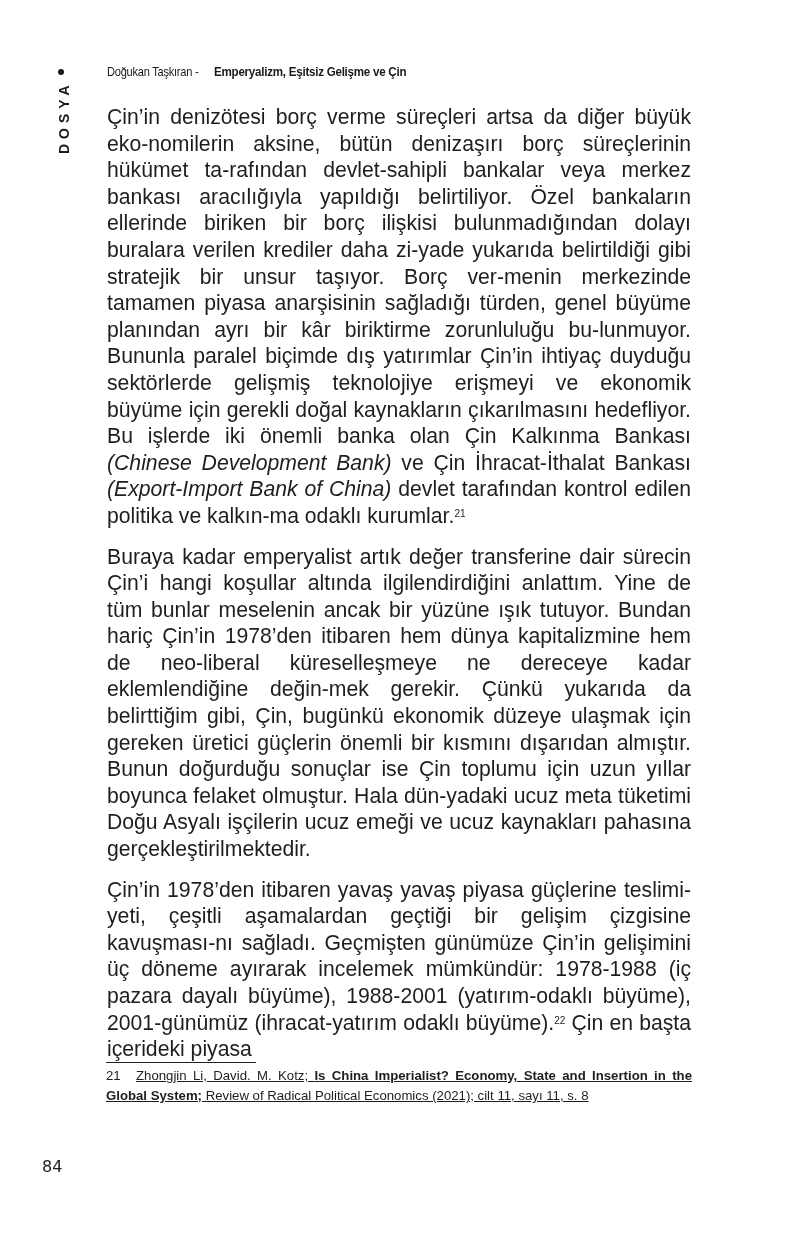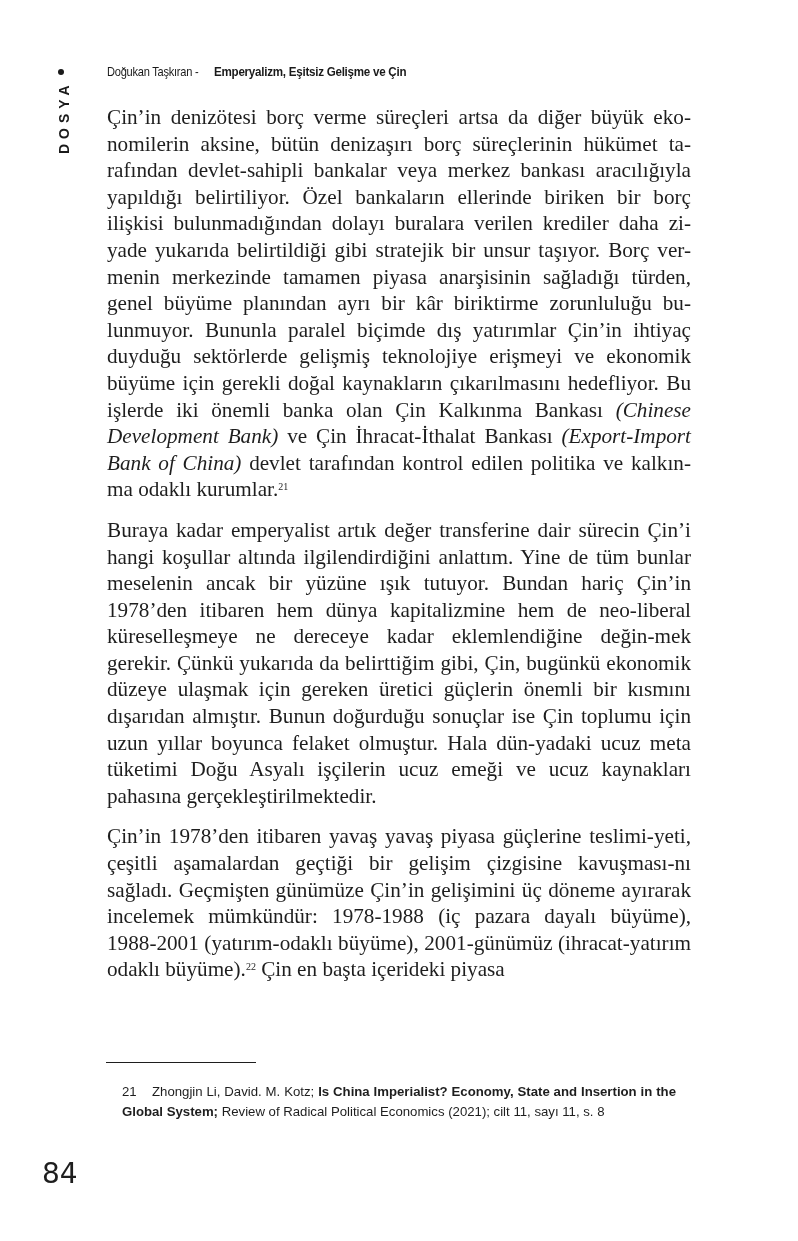--- a/index.html
+++ b/index.html
@@ -59,21 +59,21 @@
     font-size: 14px;
     letter-spacing: 5px;
     color: #1a1a1a;
     white-space: nowrap;
   }
   .body-text {
     position: absolute;
     left: 107px;
     top: 104px;
     width: 584px;
-    font-family: Liberation Serif, serif;
+    font-family: Liberation Sans, sans-serif;
     font-size: 21.2px;
     line-height: 26.6px;
     text-align: justify;
     hyphens: manual;
     color: #1e1e1e;
   }
   .body-text p {
     margin: 0 0 14px 0;
   }
   .body-text .sup {
@@ -98,35 +98,36 @@
     left: 106px;
     top: 1066px;
     width: 586px;
     font-family: "Liberation Sans", sans-serif;
     font-size: 13.2px;
     line-height: 20px;
     color: #1e1e1e;
     text-align: justify;
   }
   .footnotes .fn {
-    margin: 16px;
+    margin: 0;
+    text-decoration: underline;
   }
   .footnotes .fn-num {
     display: inline-block;
     width: 30px;
   }
   .footnotes b {
     font-weight: bold;
   }
   .page-number {
     position: absolute;
     left: 42px;
     top: 1157px;
     font-family: "DejaVu Sans", sans-serif;
-    font-size: 28px;
+    font-size: 16px;
     color: #1e1e1e;
   }
 </style>
 </head>
 <body>
 
 <div class="running-head">
   <span class="bullet"></span>
   <span class="author">Doğukan Taşkıran - </span>
   <span class="title">Emperyalizm, Eşitsiz Gelişme ve Çin</span>

